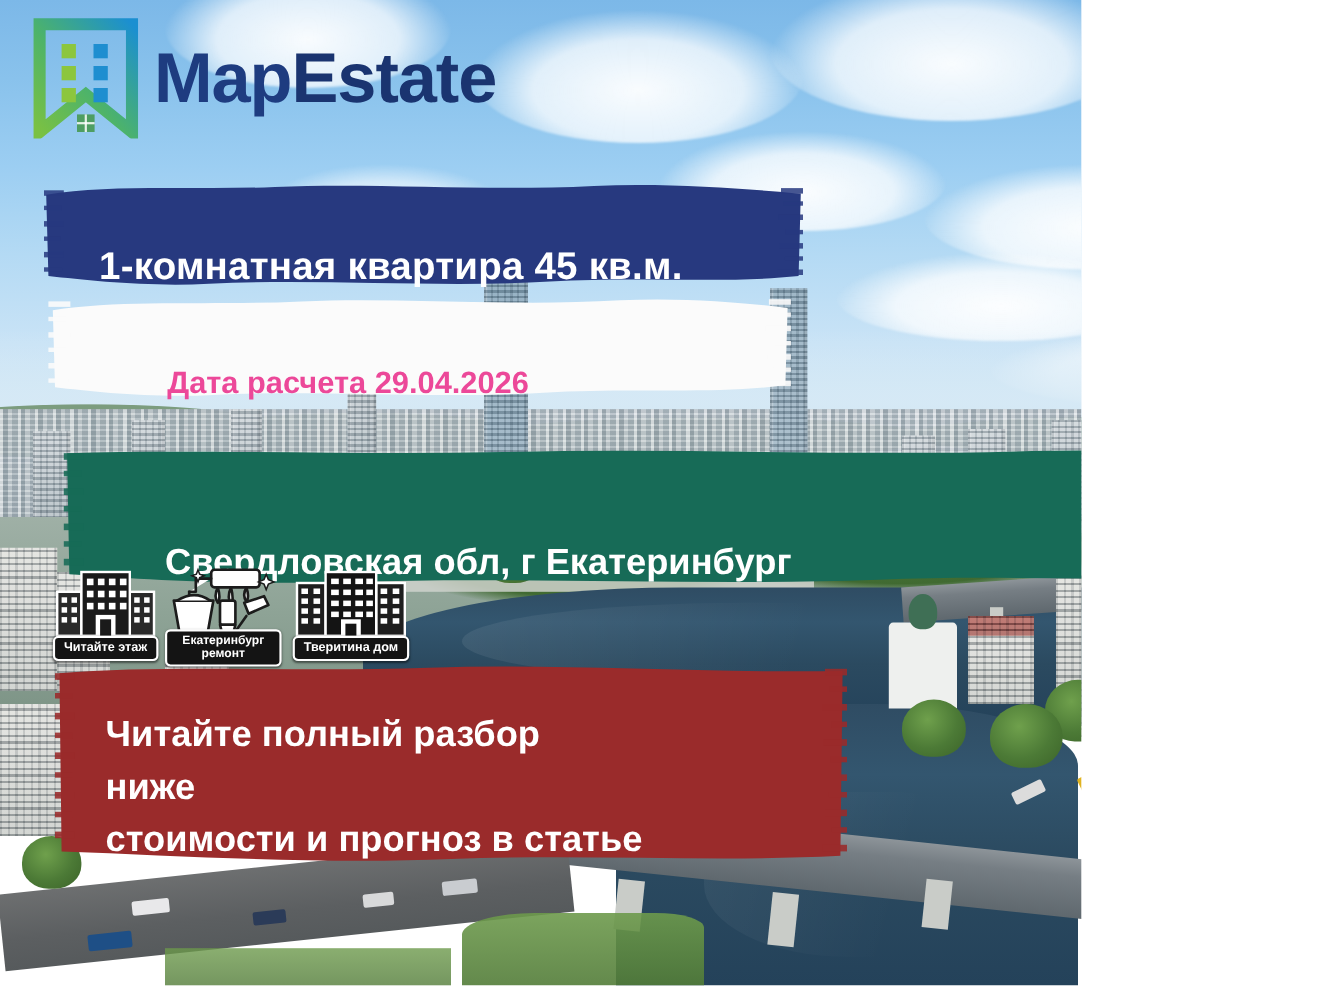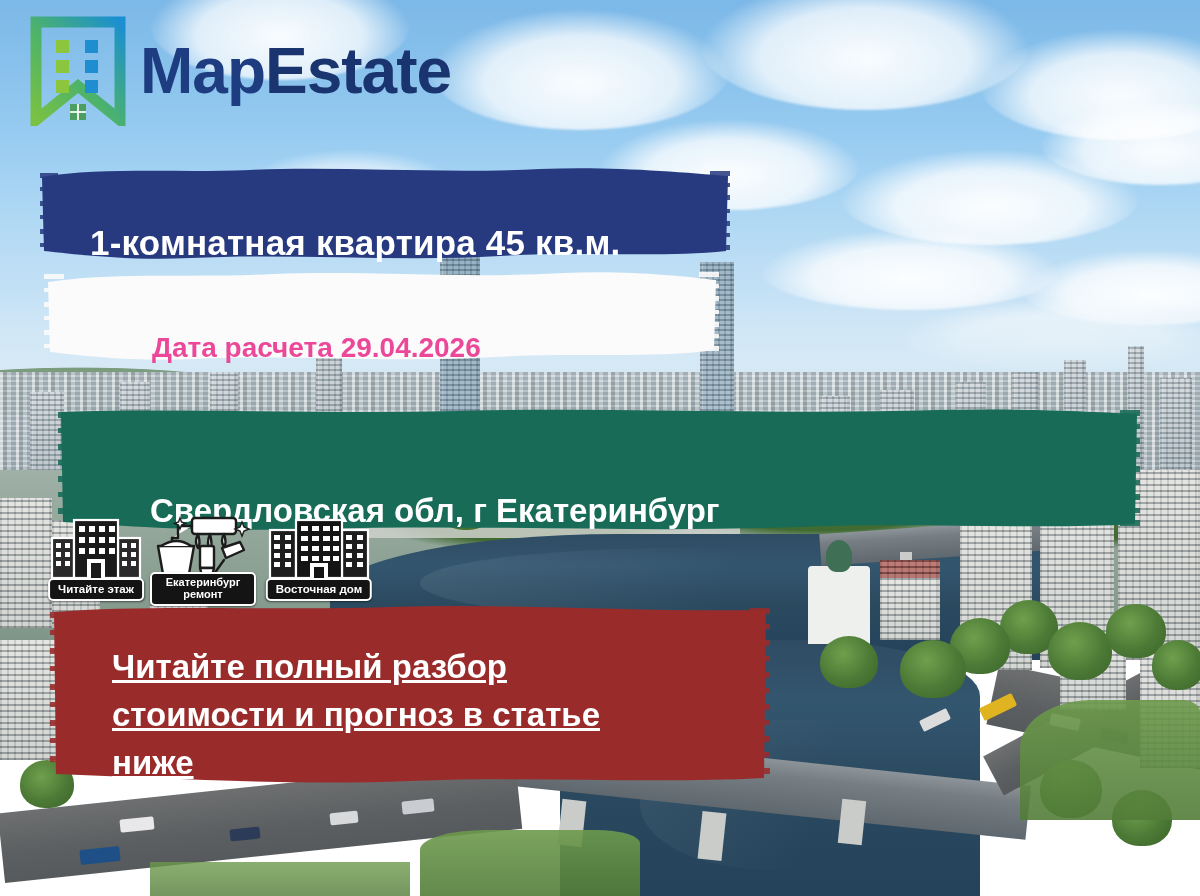--- a/index.html
+++ b/index.html
@@ -2,21 +2,21 @@
 <html><head>
 <meta charset="utf-8">
 <style>
   html, body {
     margin: 0;
     padding: 0;
     background: #ffffff;
   }
   #card {
     position: relative;
-    width: 1200px;
+    width: 983px;
     height: 896px;
     overflow: hidden;
     font-family: "Liberation Sans", sans-serif;
     user-select: none;
   }
 
   
   .photo { position: absolute; inset: 0; overflow: hidden; }
 
   .sky {
@@ -185,22 +185,21 @@
     color: #ffffff; font-size: 33px; font-weight: 700; line-height: 1.32;
     padding-left: 92px;
   }
 
   
   #banner-red {
     left: 50px; top: 602px; width: 720px; height: 185px;
   }
   #banner-red .label {
     color: #ffffff; font-size: 33px; font-weight: 700; line-height: 1.45;
-    padding-left: 62px;
-    text-decoration: underline;
+    padding-left: 46px;
   }
 
   
   .badges { position:absolute; left: 44px; top: 516px; z-index: 3; }
   .badge { position:absolute; }
   .badge-pill {
     position:absolute; left:50%; transform:translateX(-50%);
     background:#141414; color:#ffffff;
     border: 2.5px solid #ffffff;
     border-radius: 5px;
@@ -545,21 +544,21 @@
           <rect x="63" y="30" width="7" height="5"></rect>
             <rect x="73" y="30" width="6" height="5"></rect>
           <rect x="41" y="40" width="7" height="5"></rect>
             <rect x="52" y="40" width="7" height="5"></rect>
           <rect x="63" y="40" width="7" height="5"></rect>
             <rect x="73" y="40" width="6" height="5"></rect>
         </g>
         <rect x="51" y="48" width="16" height="14" fill="#ffffff" stroke="#ffffff" stroke-width="2"></rect>
         <rect x="54" y="51" width="10" height="11" fill="#141414"></rect>
       </svg>
-      <div class="badge-pill" style="top:62px;">Восточная дом</div>
+      <div class="badge-pill" style="top:62px;">Тверитина дом</div>
     </div>
   </div>
 
   <div class="banner" id="banner-red">
     <svg class="brush-strokes" viewBox="0 0 720 185" preserveAspectRatio="none" style="position:absolute;inset:0;">
       <path d="M4,10 C100,2 220,9 340,5 C460,1 580,10 716,8
                L714,176 C600,182 480,174 360,179 C240,184 120,176 6,172 Z" fill="#9a2b2b"></path>
       <g fill="#9a2b2b" opacity=".88">
         <rect x="700" y="6" width="34" height="6"></rect>
         <rect x="704" y="22" width="26" height="5"></rect>
@@ -578,18 +577,18 @@
         <rect x="-6" y="64" width="22" height="5"></rect>
         <rect x="-15" y="82" width="33" height="6"></rect>
         <rect x="-7" y="100" width="23" height="5"></rect>
         <rect x="-14" y="118" width="32" height="6"></rect>
         <rect x="-9" y="136" width="25" height="5"></rect>
         <rect x="-13" y="154" width="31" height="6"></rect>
       </g>
     </svg>
     <div class="label">
       <div>Читайте полный разбор</div>
+      <div>ниже</div>
       <div>стоимости и прогноз в статье</div>
-      <div>ниже</div>
     </div>
   </div>
 
 </div>
 
 </body></html>

